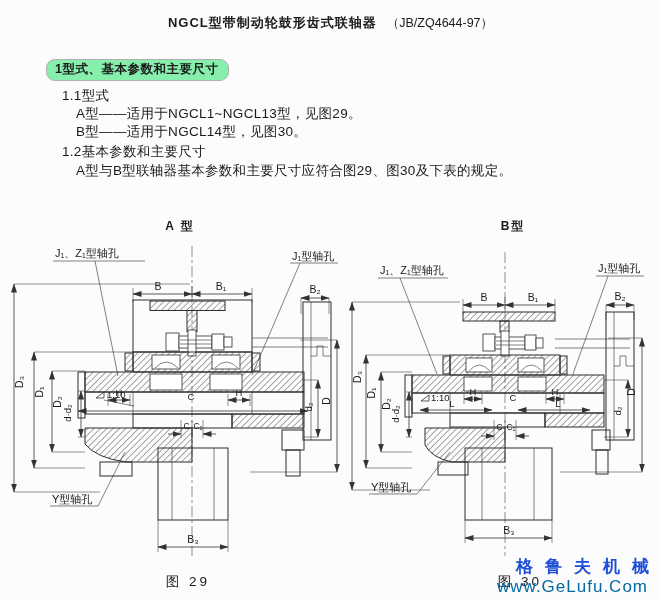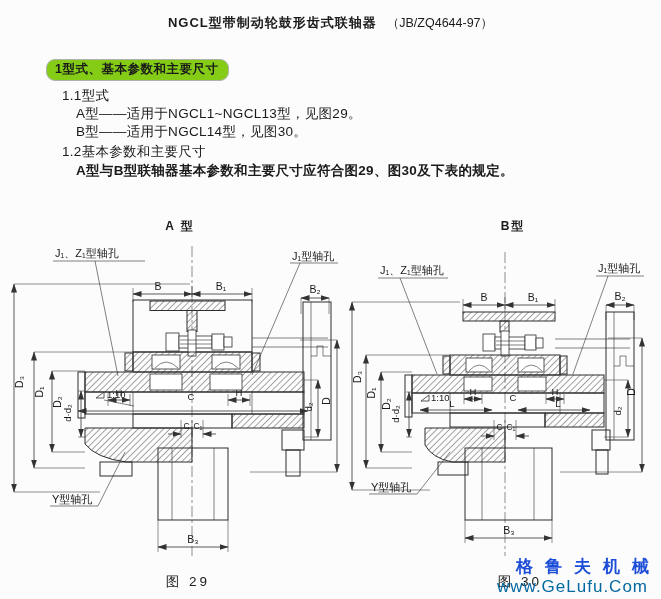--- a/index.html
+++ b/index.html
@@ -8,21 +8,21 @@
     background:#fcfcfc;color:#1a1a1a;
     font-family:"Liberation Sans","DejaVu Sans",sans-serif;
   }
   .abs{position:absolute;}
   .hdr{left:0;top:13px;width:661px;text-align:center;white-space:nowrap;}
   .hdr .t{font-size:13px;font-weight:bold;letter-spacing:1px;}
   .hdr .s{font-size:12.5px;font-weight:normal;margin-left:10px;letter-spacing:0;}
   .pill{
     left:46px;top:59px;font-size:12.5px;font-weight:bold;
     border:1px solid #b0b0b0;border-radius:9px;padding:1px 10px 2px 8px;
-    background:#84cc16;letter-spacing:.5px;
+    background:#86efac;letter-spacing:.5px;
   }
   .para{font-size:13.5px;letter-spacing:.3px;white-space:nowrap;margin-left:14px;}
   svg text{font-family:"Liberation Sans","DejaVu Sans",sans-serif;fill:#1a1a1a;}
   .t8{font-size:8.5px;}
   .t9{font-size:9.5px;}
   .t10{font-size:10.5px;}
   .t11{font-size:11px;}
   .t12{font-size:12px;font-weight:bold;letter-spacing:2px;}
   .t13{font-size:13.5px;letter-spacing:3px;}
   .ln{stroke:#2d2d2d;stroke-width:1;fill:none;}
@@ -44,21 +44,21 @@
 </div>
 
 <div class="abs pill">
   <span>1型式、基本参数和主要尺寸</span>
 </div>
 
 <div class="abs para" style="left:48px;top:87px;">1.1型式</div>
 <div class="abs para" style="left:62px;top:105px;">A型——适用于NGCL1~NGCL13型，见图29。</div>
 <div class="abs para" style="left:62px;top:123px;">B型——适用于NGCL14型，见图30。</div>
 <div class="abs para" style="left:48px;top:143px;">1.2基本参数和主要尺寸</div>
-<div class="abs para" style="left:62px;top:162px;font-weight:bold;">A型与B型联轴器基本参数和主要尺寸应符合图29、图30及下表的规定。</div>
+<div class="abs para" style="left:62px;top:162px;">A型与B型联轴器基本参数和主要尺寸应符合图29、图30及下表的规定。</div>
 
 <svg class="abs" style="left:0;top:0;" width="661" height="599" viewBox="0 0 661 599">
   <defs>
     <pattern id="hp" width="4.5" height="4.5" patternUnits="userSpaceOnUse" patternTransform="rotate(45)">
       <line x1="0" y1="0" x2="0" y2="4.5" stroke="#4c4c4c" stroke-width="1"></line>
     </pattern>
     <marker id="ae" markerWidth="9" markerHeight="6" refX="8.5" refY="3" orient="auto" markerUnits="userSpaceOnUse">
       <path d="M0,0L9,3L0,6Z" fill="#333"></path>
     </marker>
     <marker id="as" markerWidth="9" markerHeight="6" refX="0.5" refY="3" orient="auto" markerUnits="userSpaceOnUse">

